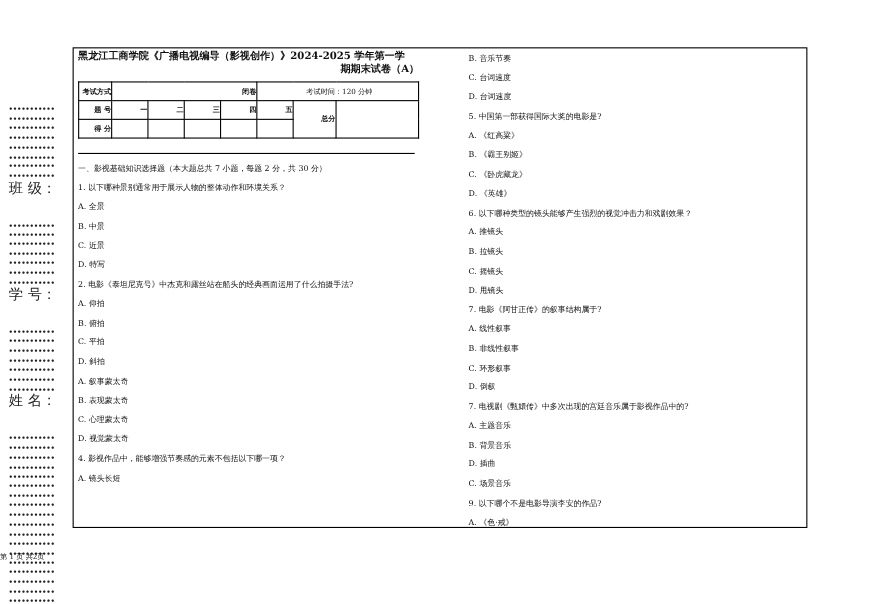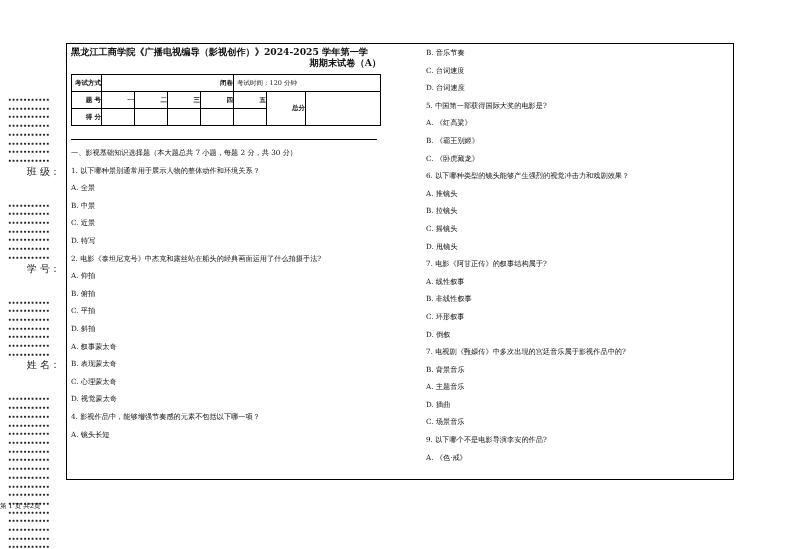--- a/index.html
+++ b/index.html
@@ -1,32 +1,32 @@
 <!DOCTYPE html>
 <html><head>
 <meta charset="utf-8">
 <style>
   html, body { margin:0; padding:0; background:#ffffff; }
   body { width:793px; height:549px; position:relative; overflow:hidden;
          font-family:"DejaVu Serif", "Liberation Serif", serif; color:#111; }
   .binding { position:absolute; left:8px; top:96px; width:52px; }
   .dots { font-family:"DejaVu Sans Mono", monospace; font-size:6px; letter-spacing:0.2px;
           line-height:8.7px; color:#222; white-space:nowrap; font-weight:bold; }
-  .bind-label { font-size:10px; line-height:8px; margin:2px 0 26px 0; color:#222;text-align:right; }
+  .bind-label { font-size:13px; line-height:8px; margin:2px 0 26px 0; color:#222; }
   .sheet { position:absolute; left:66px; top:43px; width:668px; height:437px;
            border:1.2px solid #000; box-sizing:border-box; }
   .col-left { position:absolute; left:4px; top:0; width:310px; }
   .col-right { position:absolute; left:359px; top:0; width:300px; }
   .title { font-family:"DejaVu Serif", serif; font-weight:bold; font-size:9.2px;
            line-height:11px; margin-top:2px; }
   .title .l2 { text-align:right; display:block; }
   table.score { border-collapse:collapse; margin-top:6px; width:310px; font-size:6.5px; }
   table.score td { border:1px solid #000; height:16px; text-align:right; padding:0; }
   table.score td.bold { font-weight:bold; }
-  table.score td.left { text-align:left; padding-left:3px; font-weight:normal; }
+  table.score td.left { text-align:center; padding-left:3px; font-weight:normal; }
   .hrule { border-top:1px solid #000; width:306px; margin-top:13px; }
   .q { font-size:7.2px; line-height:17.6px; white-space:nowrap; }
   .section { margin-top:4px; }
   .footer { position:absolute; left:0; width:793px; top:502px; text-align:left;
             font-size:6.5px; color:#111; }
 </style>
 </head>
 <body>
 
 <div class="binding" id="binding">
@@ -145,33 +145,34 @@
 
   <div class="col-right">
     <div id="right-lines">
         <div class="q">B. 音乐节奏</div>
         <div class="q">C. 台词速度</div>
         <div class="q">D. 台词速度</div>
         <div class="q">5. 中国第一部获得国际大奖的电影是?</div>
         <div class="q">A. 《红高粱》</div>
         <div class="q">B. 《霸王别姬》</div>
         <div class="q">C. 《卧虎藏龙》</div>
+        <div class="q">D. 《英雄》</div>
         <div class="q">6. 以下哪种类型的镜头能够产生强烈的视觉冲击力和戏剧效果？</div>
         <div class="q">A. 推镜头</div>
         <div class="q">B. 拉镜头</div>
         <div class="q">C. 摇镜头</div>
         <div class="q">D. 甩镜头</div>
         <div class="q">7. 电影《阿甘正传》的叙事结构属于?</div>
         <div class="q">A. 线性叙事</div>
         <div class="q">B. 非线性叙事</div>
         <div class="q">C. 环形叙事</div>
         <div class="q">D. 倒叙</div>
         <div class="q">7. 电视剧《甄嬛传》中多次出现的宫廷音乐属于影视作品中的?</div>
+        <div class="q">A. 主题音乐</div>
         <div class="q">B. 背景音乐</div>
-        <div class="q">A. 主题音乐</div>
         <div class="q">D. 插曲</div>
         <div class="q">C. 场景音乐</div>
         <div class="q">9. 以下哪个不是电影导演李安的作品?</div>
         <div class="q">A. 《色·戒》</div>
       </div>
   </div>
 </div>
 
 <div class="footer">第 1 页 共2页</div>
 

